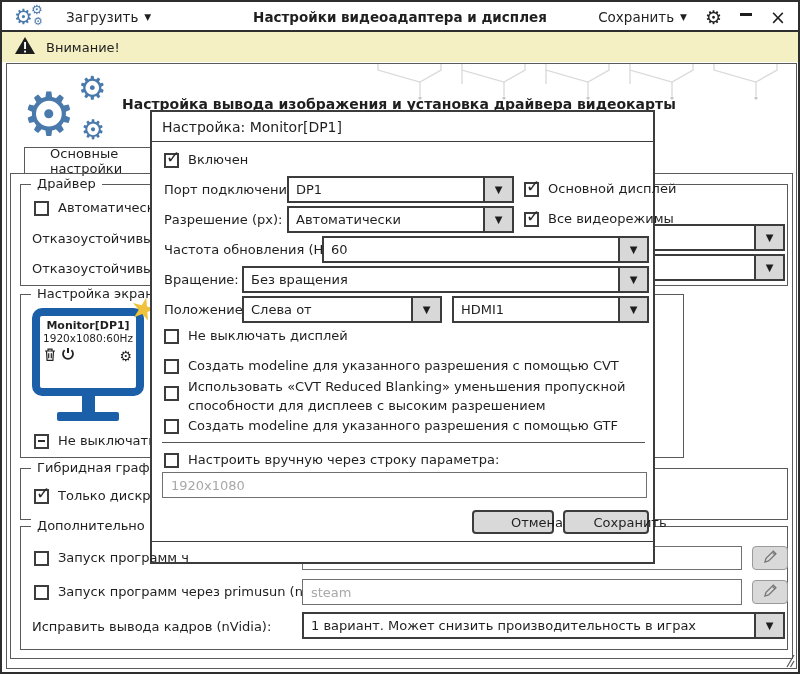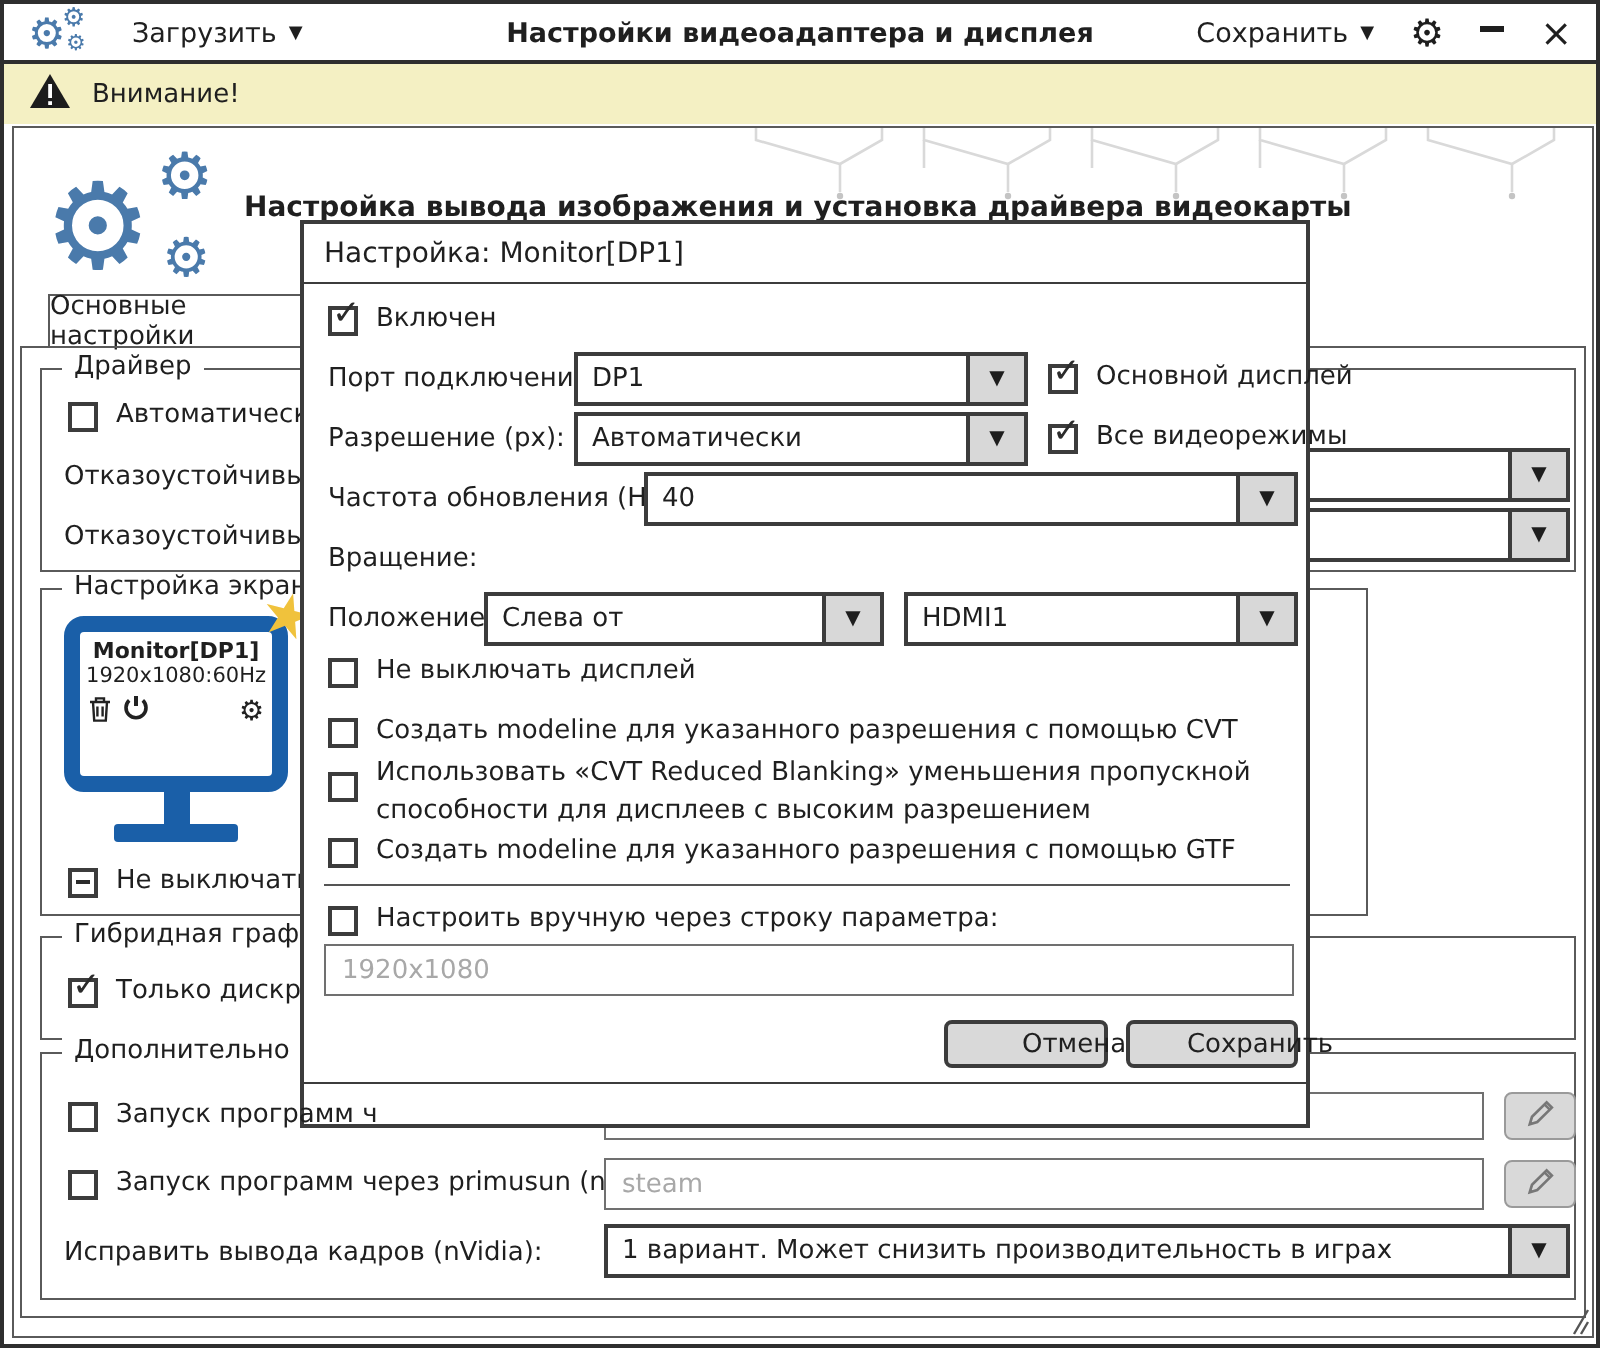--- a/index.html
+++ b/index.html
@@ -26,21 +26,21 @@
   
   .frameA { position:absolute; left:4px; top:61px; width:791px; height:606px; border:1.5px solid #5a5a5a; background:#fff; }
   .frameB { position:absolute; left:8px; top:171px; width:783px; height:486px; border:1.5px solid #5a5a5a; }
 
   
   .hexpattern { position:absolute; left:356px; top:62px; pointer-events:none; }
   .biglogo { position:absolute; left:20px; top:70px; width:104px; height:84px; }
   .biglogo span { position:absolute; color:#4a7aab; line-height:1; }
   .hdr-title { position:absolute; left:120px; top:94px; font-size:14px; font-weight:bold; }
 
-  .tab { position:absolute; left:22px; top:145px; width:142px; height:27px; border:1.5px solid #5a5a5a; border-bottom:none; background:#fff; font-size:13px; display:flex; align-items:center; padding-left:0; }
+  .tab { position:absolute; left:22px; top:145px; width:142px; height:27px; border:1.5px solid #5a5a5a; border-bottom:none; background:#fff; font-size:13px; display:flex; align-items:center; padding-left:25px; }
 
   
   .grp { position:absolute; border:1.5px solid #5a5a5a; }
   .legend { position:absolute; top:-9px; left:10px; background:#fff; padding:0 6px; font-size:13px; white-space:nowrap; }
 
   
   .cbrow { position:absolute; display:flex; align-items:flex-start; gap:9px; font-size:13px; white-space:nowrap; }
   .cb { width:15px; height:15px; border:2px solid #3c3c3c; background:#fff; position:relative; flex:none; margin-top:1px; }
   .cb.on::after { content:"✓"; position:absolute; left:0px; top:-8px; font-size:17px; font-weight:bold; color:#2b2b2b; }
   .cb.ind::after { content:""; position:absolute; left:2px; top:4px; width:7px; height:2px; background:#2b2b2b; }
@@ -276,25 +276,29 @@
       <span class="cval">Автоматически</span>
       <span class="carr"></span>
     </div>
     <div class="cbrow" style="left:372px;top:99px;">
       <span class="cb on"></span>
       <span>Все видеорежимы</span>
     </div>
 
     <span class="lbl" style="left:12px;top:130px;">Частота обновления (Hz):</span>
     <div class="combo" style="left:170px;top:124px;width:327px;">
-      <span class="cval">40</span>
+      <span class="cval">60</span>
       <span class="carr"></span>
     </div>
 
     <span class="lbl" style="left:12px;top:160px;">Вращение:</span>
+    <div class="combo" style="left:90px;top:154px;width:407px;">
+      <span class="cval">Без вращения</span>
+      <span class="carr"></span>
+    </div>
 
     <span class="lbl" style="left:12px;top:190px;">Положение:</span>
     <div class="combo" style="left:90px;top:184px;width:200px;">
       <span class="cval">Слева от</span>
       <span class="carr"></span>
     </div>
     <div class="combo" style="left:300px;top:184px;width:197px;">
       <span class="cval">HDMI1</span>
       <span class="carr"></span>
     </div>

